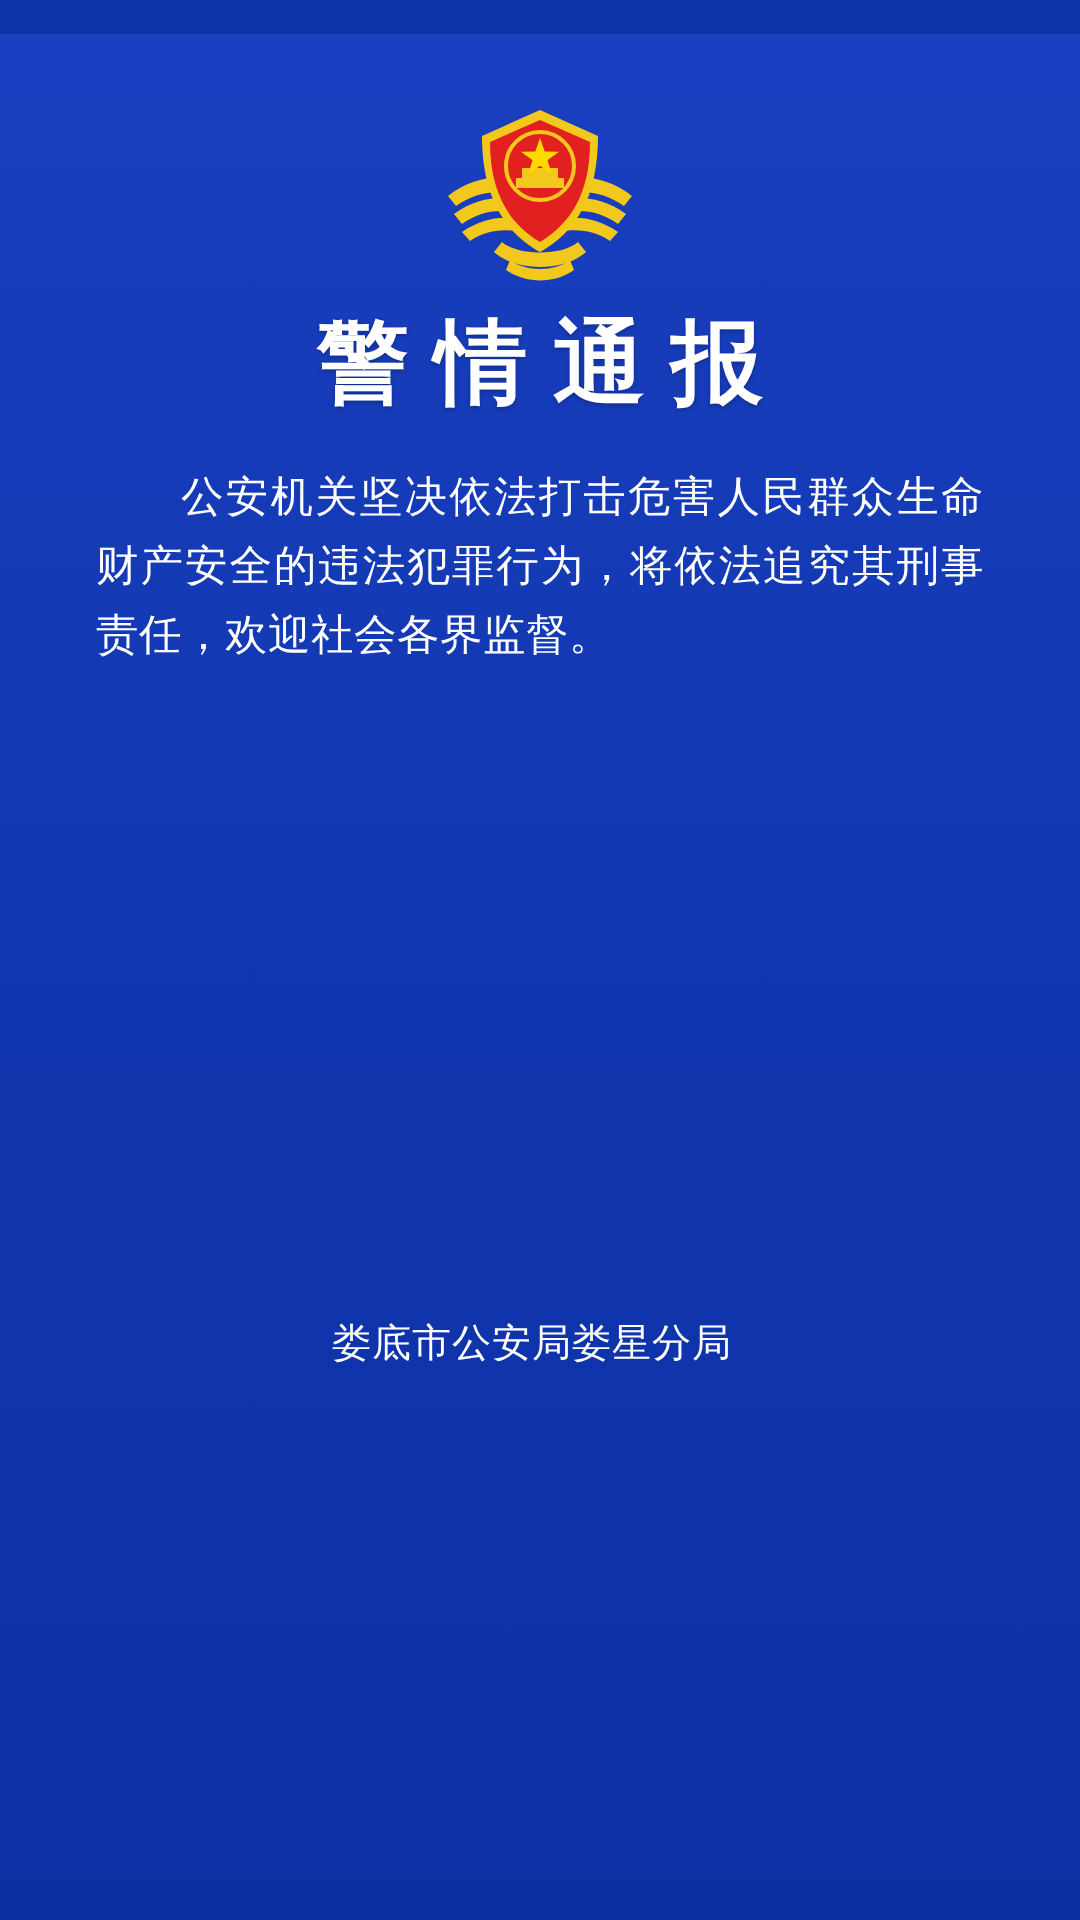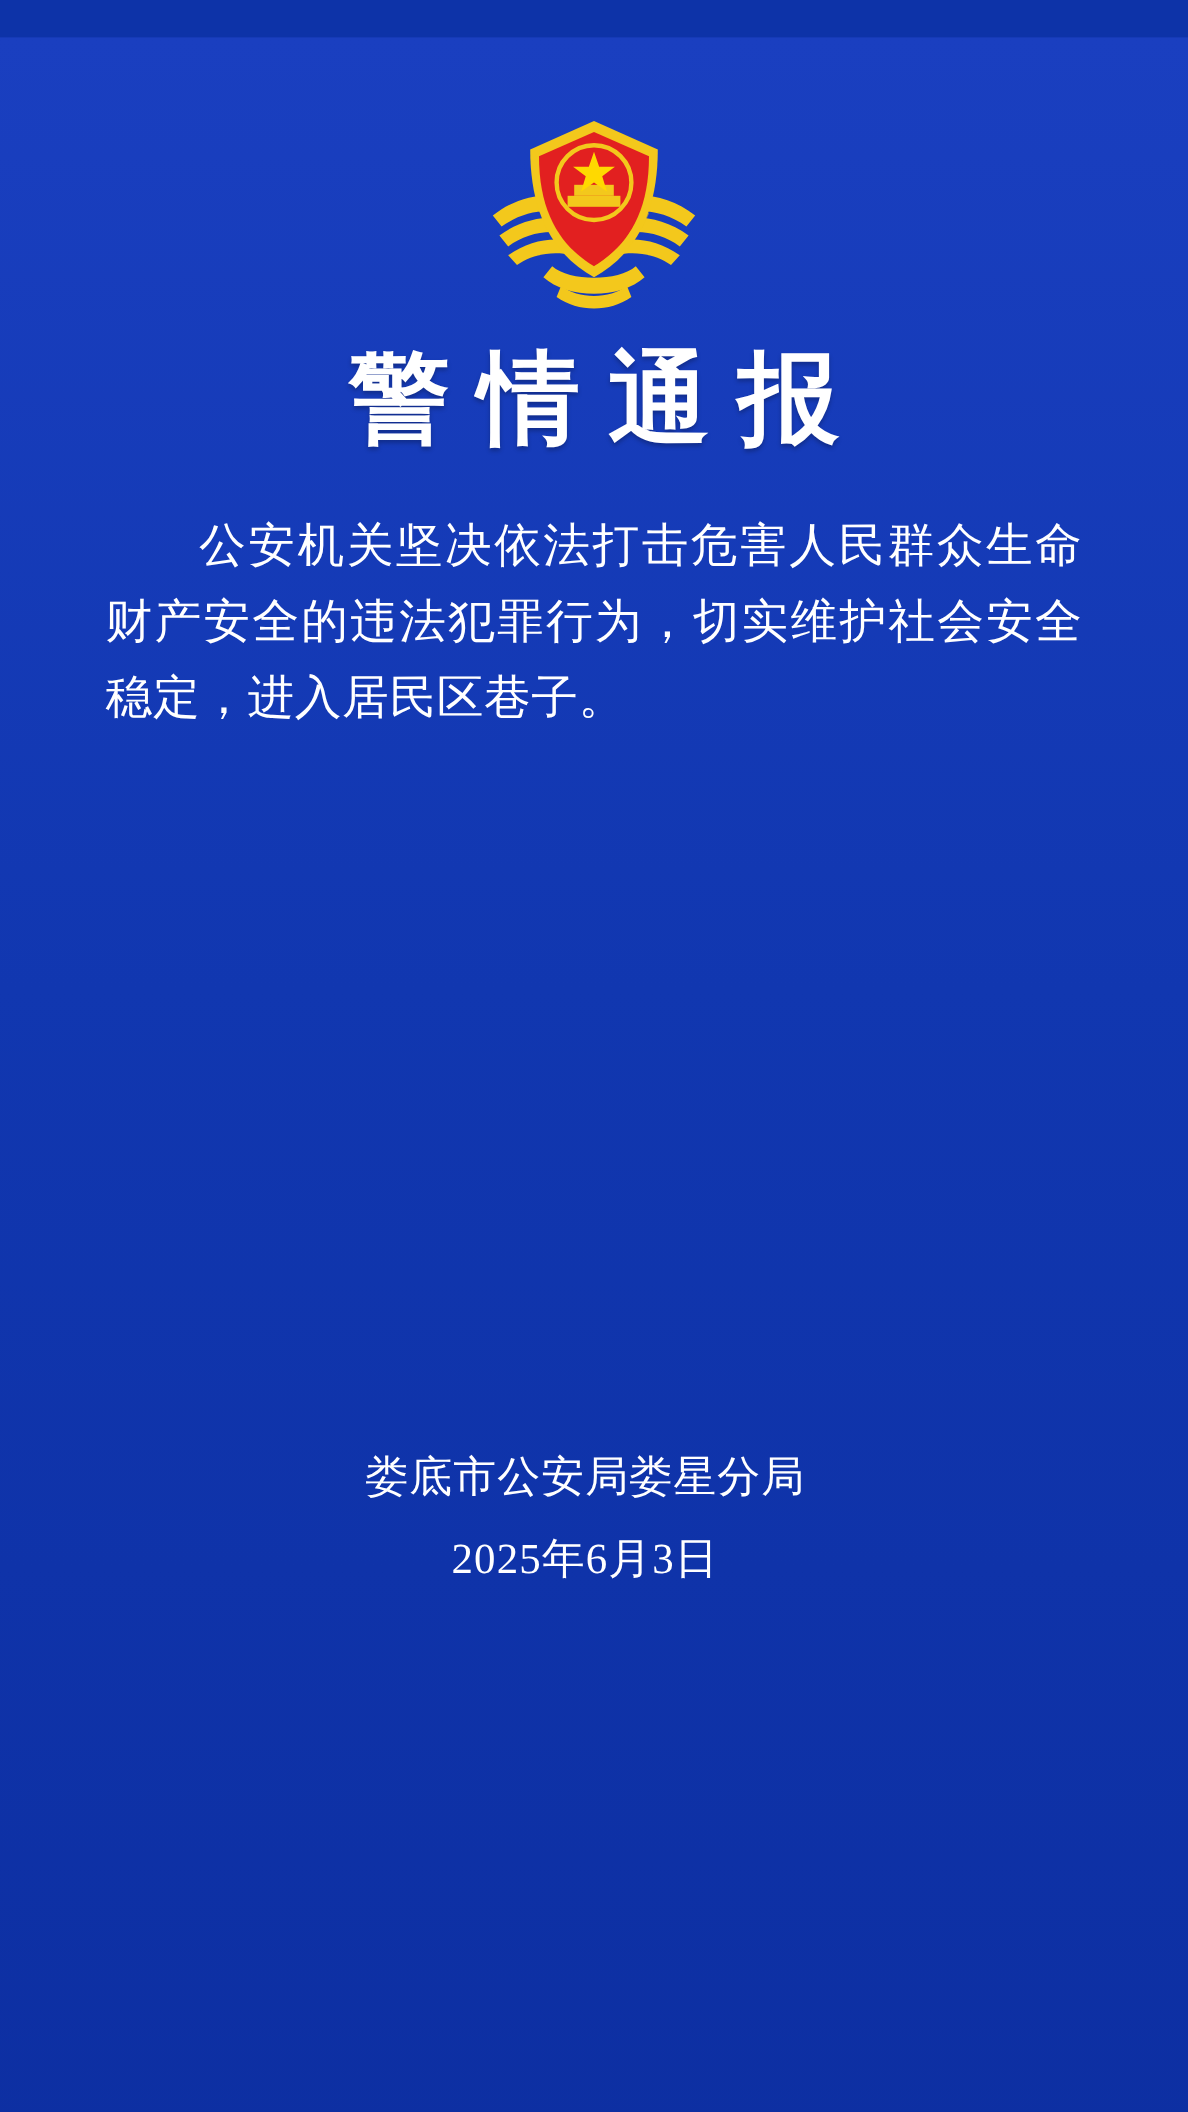--- a/index.html
+++ b/index.html
@@ -124,21 +124,20 @@
         <polygon points="100,38 104.7,51.5 119,51.7 107.5,60.2 111.7,74 100,65.8 88.3,74 92.5,60.2 81,51.7 95.3,51.5" fill="#ffd900"></polygon>
 
         <path d="M100 142 C120 130, 136 112, 144 88 L150 94 C140 118, 122 138, 100 152 Z" fill="#f3c81c" opacity="0.55"></path>
       </svg>
     </div>
   </div>
 
   <div class="title">警情通报</div>
 
   <div class="body-block">
-    <p class="para">公安机关坚决依法打击危害人民群众生命财产安全的违法犯罪行为，切实维护社会安全稳定，进入居民区巷子。</p>
+    <p class="para">公安机关坚决依法打击危害人民群众生命财产安全的违法犯罪行为，将依法追究其刑事责任，欢迎社会各界监督。</p>
   </div>
 
   <div class="sign-block">
     <div class="sign-org">娄底市公安局娄星分局</div>
-    <div class="sign-date">2025年6月3日</div>
   </div>
 
 </div>
 
 </body></html>

